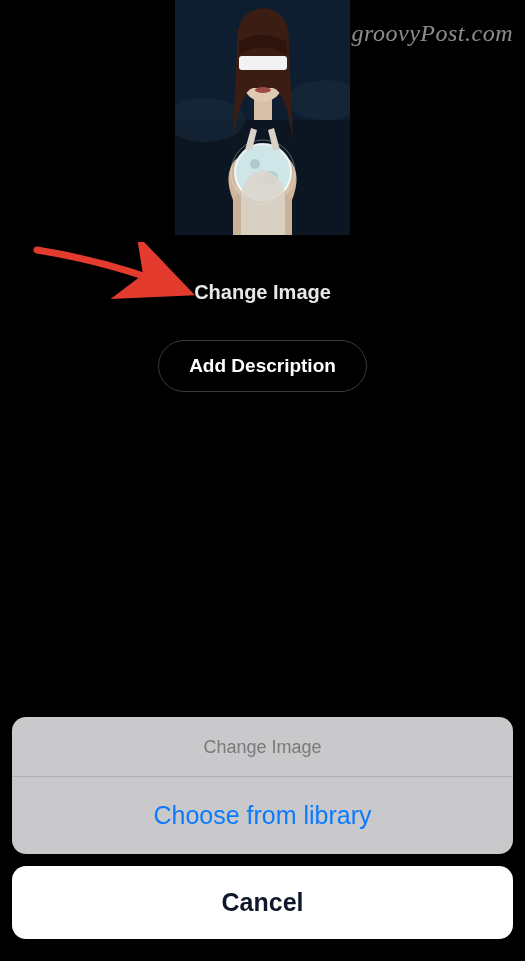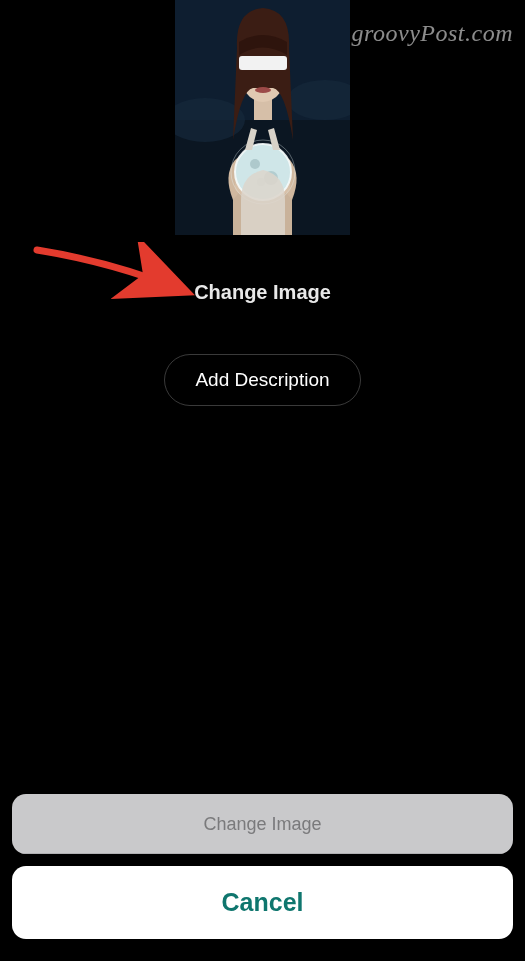--- a/index.html
+++ b/index.html
@@ -70,28 +70,28 @@
       border-bottom: 1px solid #5a5a5a;
       color: #fff;
       font-size: 44px;
       font-weight: 700;
       text-align: center;
       padding-bottom: 14px;
       outline: none;
       letter-spacing: -0.5px;
     }
     .add-description-btn {
-      margin-top: 50px;
+      margin-top: 36px;
       padding: 14px 30px;
       background: transparent;
       border: 1.5px solid #3a3a3a;
       border-radius: 28px;
       color: #fff;
       font-size: 19px;
-      font-weight: 400;
+      font-weight: 700;
       cursor: pointer;
     }
     .action-sheet-container {
       position: absolute;
       bottom: 0;
       left: 0;
       right: 0;
       padding: 18px 12px 22px 12px;
     }
     .action-sheet {
@@ -119,21 +119,21 @@
     .sheet-option:last-child {
       border-bottom: none;
     }
     .sheet-option.disabled {
       color: #a3a3a5;
       cursor: default;
     }
     .cancel-btn {
       background: #fff;
       border-radius: 14px;
-      color: #0f766e;
+      color: #0f172a;
       font-size: 25px;
       font-weight: 600;
       text-align: center;
       padding: 22px 0;
       margin-top: 12px;
       cursor: pointer;
     }
   </style>
 </head>
 <body>
@@ -193,15 +193,16 @@
     <path d="M5,8 Q80,20 150,48" stroke="#e33b2e" stroke-width="7" fill="none" marker-end="url(#ahead)" stroke-linecap="round"></path>
   </svg>
 
 
   <button class="add-description-btn">Add Description</button>
 </div>
 
 <div class="action-sheet-container">
   <div class="action-sheet">
     <div class="sheet-title">Change Image</div>
+    <div class="sheet-option">Choose from library</div>
   </div>
   <div class="cancel-btn">Cancel</div>
 </div>
 
 </body></html>

